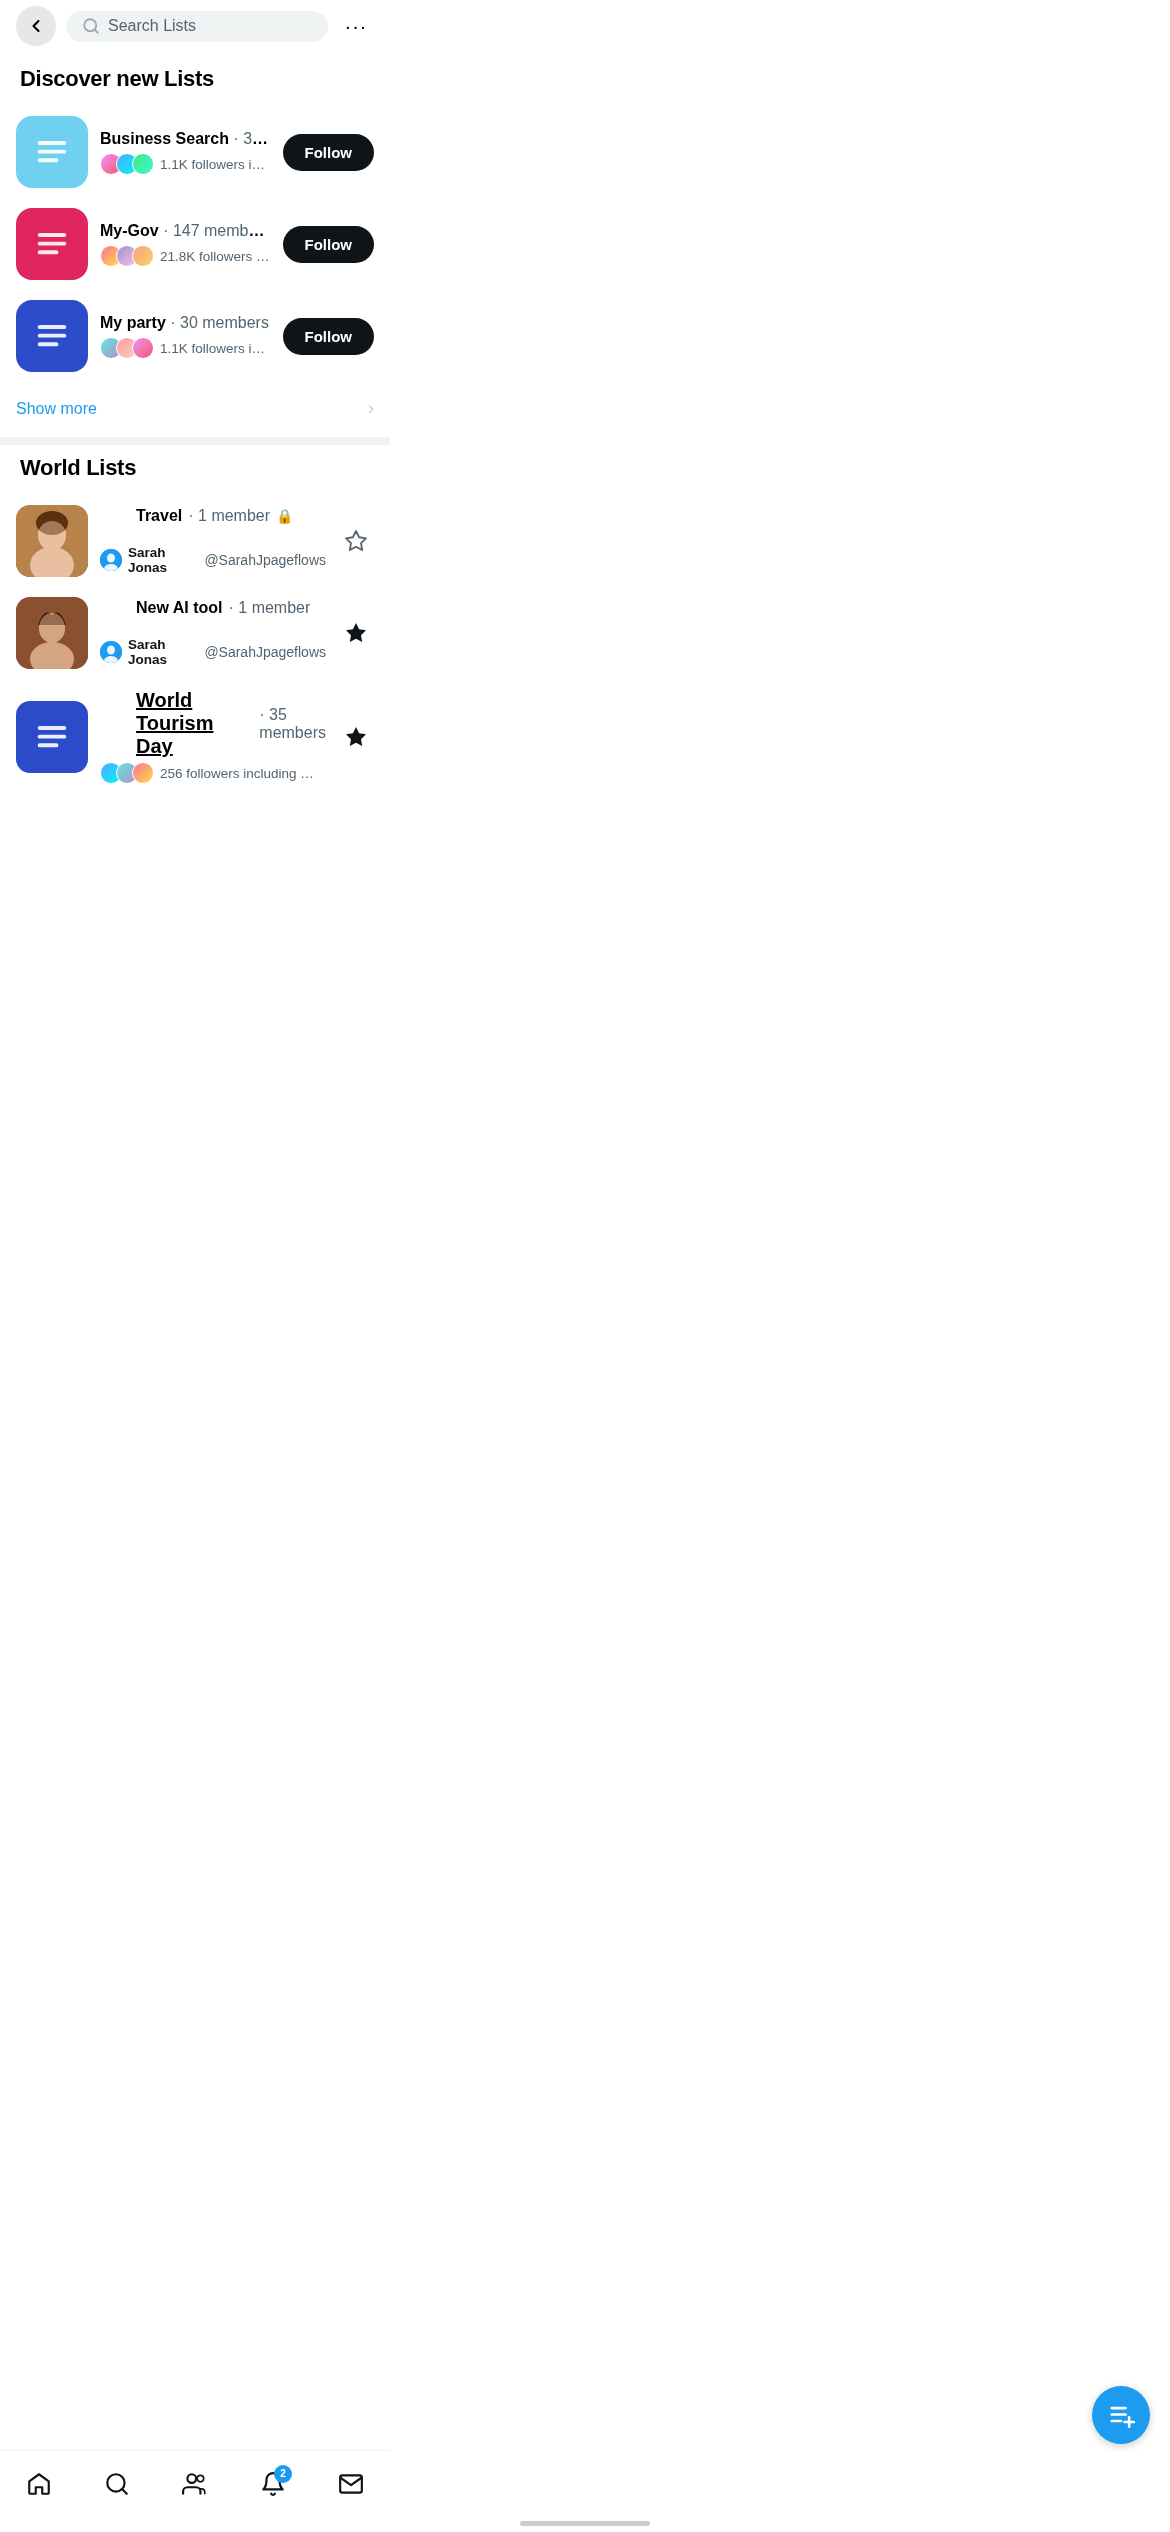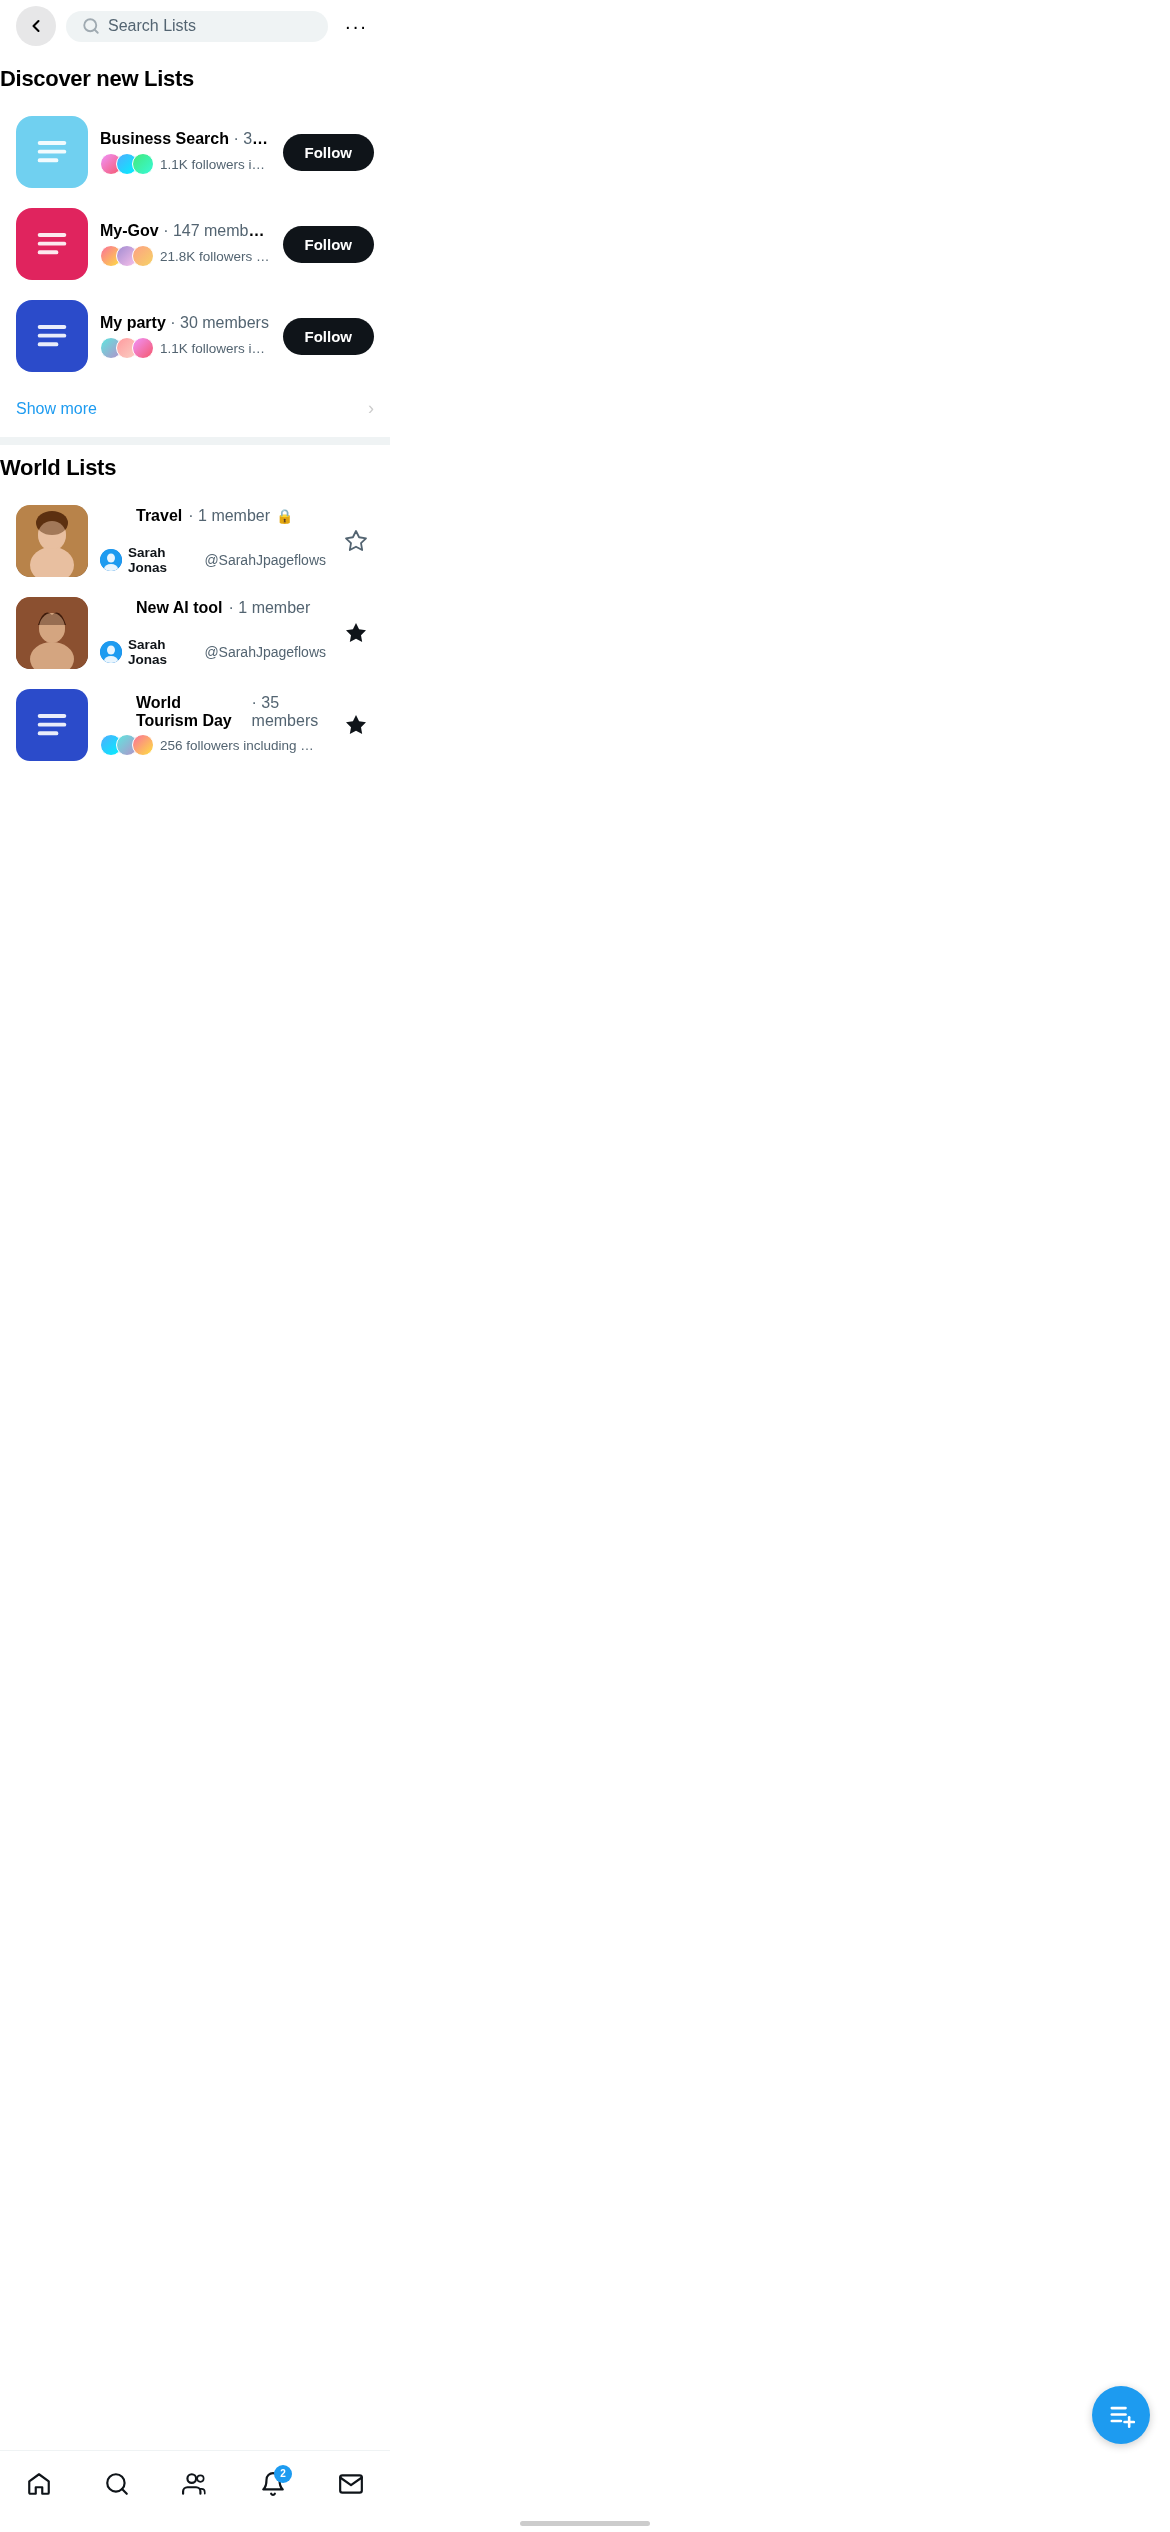--- a/index.html
+++ b/index.html
@@ -134,21 +134,21 @@
     .more-dots {
       font-size: 20px;
       letter-spacing: 1px;
       color: #000;
     }
 
     
     .section-title {
       font-size: 22px;
       font-weight: 800;
-      padding: 10px 0 14px;
+      padding: 10px 20px 14px;
       letter-spacing: -0.3px;
     }
 
     
     .discover-list {
       padding: 0 16px;
     }
     .list-item {
       display: flex;
       align-items: center;
@@ -612,21 +612,21 @@
       <div class="your-list-item">
         <div class="list-icon" style="background:#2B4BCA;border-radius:14px;">
           <svg viewBox="0 0 24 24" xmlns="http://www.w3.org/2000/svg" fill="rgba(255,255,255,0.9)" width="38" height="38">
             <rect x="3" y="5" width="18" height="2.5" rx="1.2"></rect>
             <rect x="3" y="10.5" width="18" height="2.5" rx="1.2"></rect>
             <rect x="3" y="16" width="13" height="2.5" rx="1.2"></rect>
           </svg>
         </div>
         <div class="your-list-info">
           <div class="your-list-name-row">
-            <span style="font-size:16px;font-weight:800;">World Tourism Day</span>
+            <span style="font-size:20px;font-weight:800;text-decoration:underline;">World Tourism Day</span>
             <span class="your-list-meta"> · 35 members</span>
           </div>
           <div class="list-followers">
             <div class="follower-avatars">
               <div class="follower-avatar" style="background:linear-gradient(135deg,#4facfe,#00f2fe);"></div>
               <div class="follower-avatar av-color-7"></div>
               <div class="follower-avatar av-color-4"></div>
             </div>
             <span class="follower-text">256 followers including @pra_tibha</span>
           </div>

